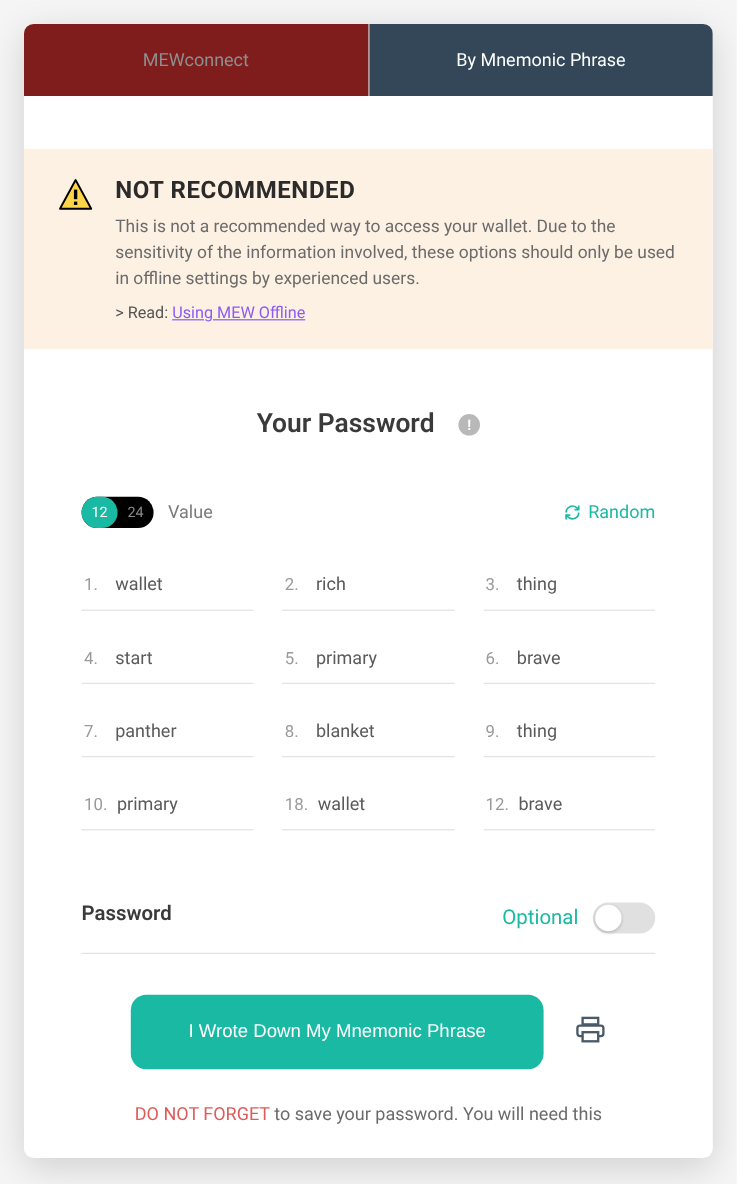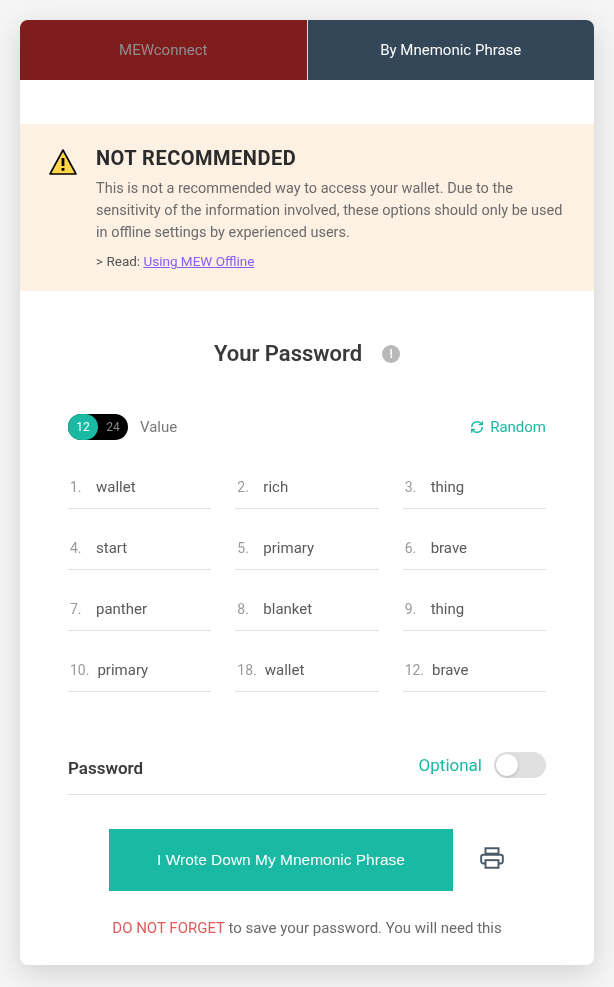--- a/index.html
+++ b/index.html
@@ -158,21 +158,21 @@
     font-size: 14px;
     color: #9a9a9a;
     min-width: 18px;
   }
   .word-text {
     font-size: 15px;
     color: #5a5a5a;
   }
   .password-row {
     display: flex;
-    align-items: flex-end;
+    align-items: flex-start;
     justify-content: space-between;
     border-bottom: 1px solid #e2e2e2;
     padding-bottom: 16px;
     margin-bottom: 34px;
   }
   .password-label {
     font-size: 17px;
     font-weight: 600;
     color: #3a3a3a;
   }
@@ -207,21 +207,21 @@
     display: flex;
     align-items: center;
     justify-content: center;
     gap: 26px;
     margin-bottom: 28px;
   }
   .primary-btn {
     background: #1ab9a4;
     color: #fff;
     border: none;
-    border-radius: 0;
+    border-radius: 13px;
     padding: 22px 48px;
     font-size: 15.5px;
     font-weight: 500;
     cursor: pointer;
   }
   .print-btn {
     cursor: pointer;
     color: #4a5a66;
   }
   .footer-note {

